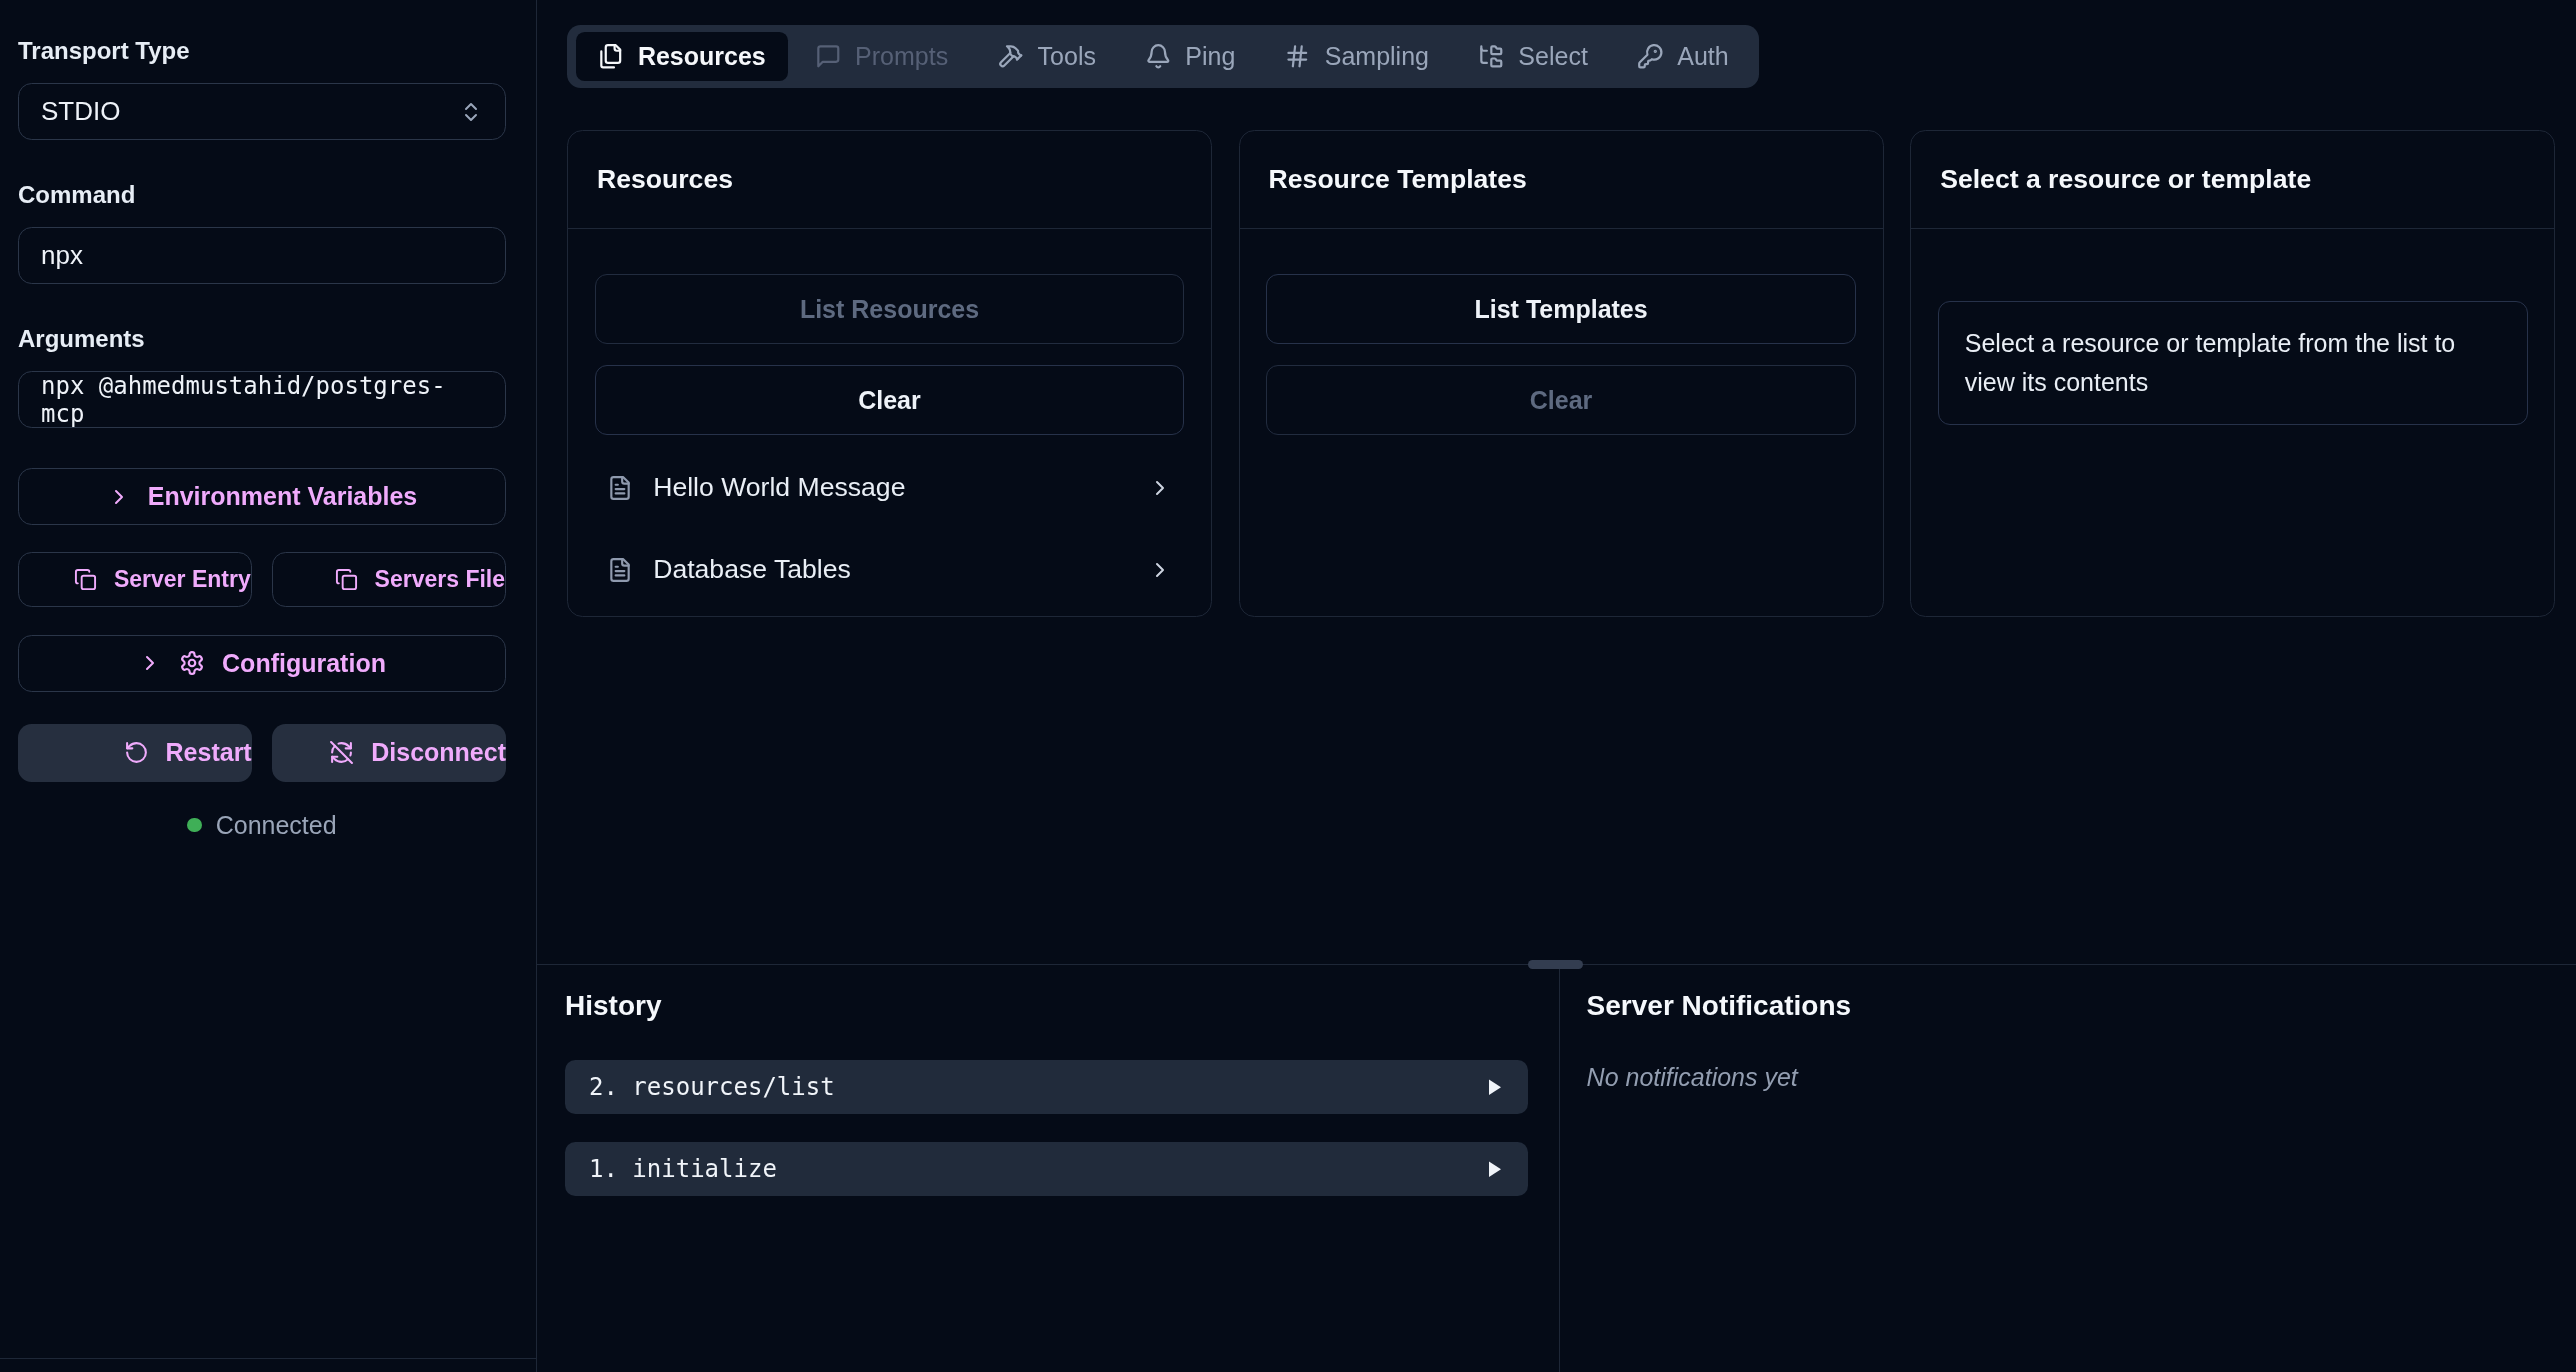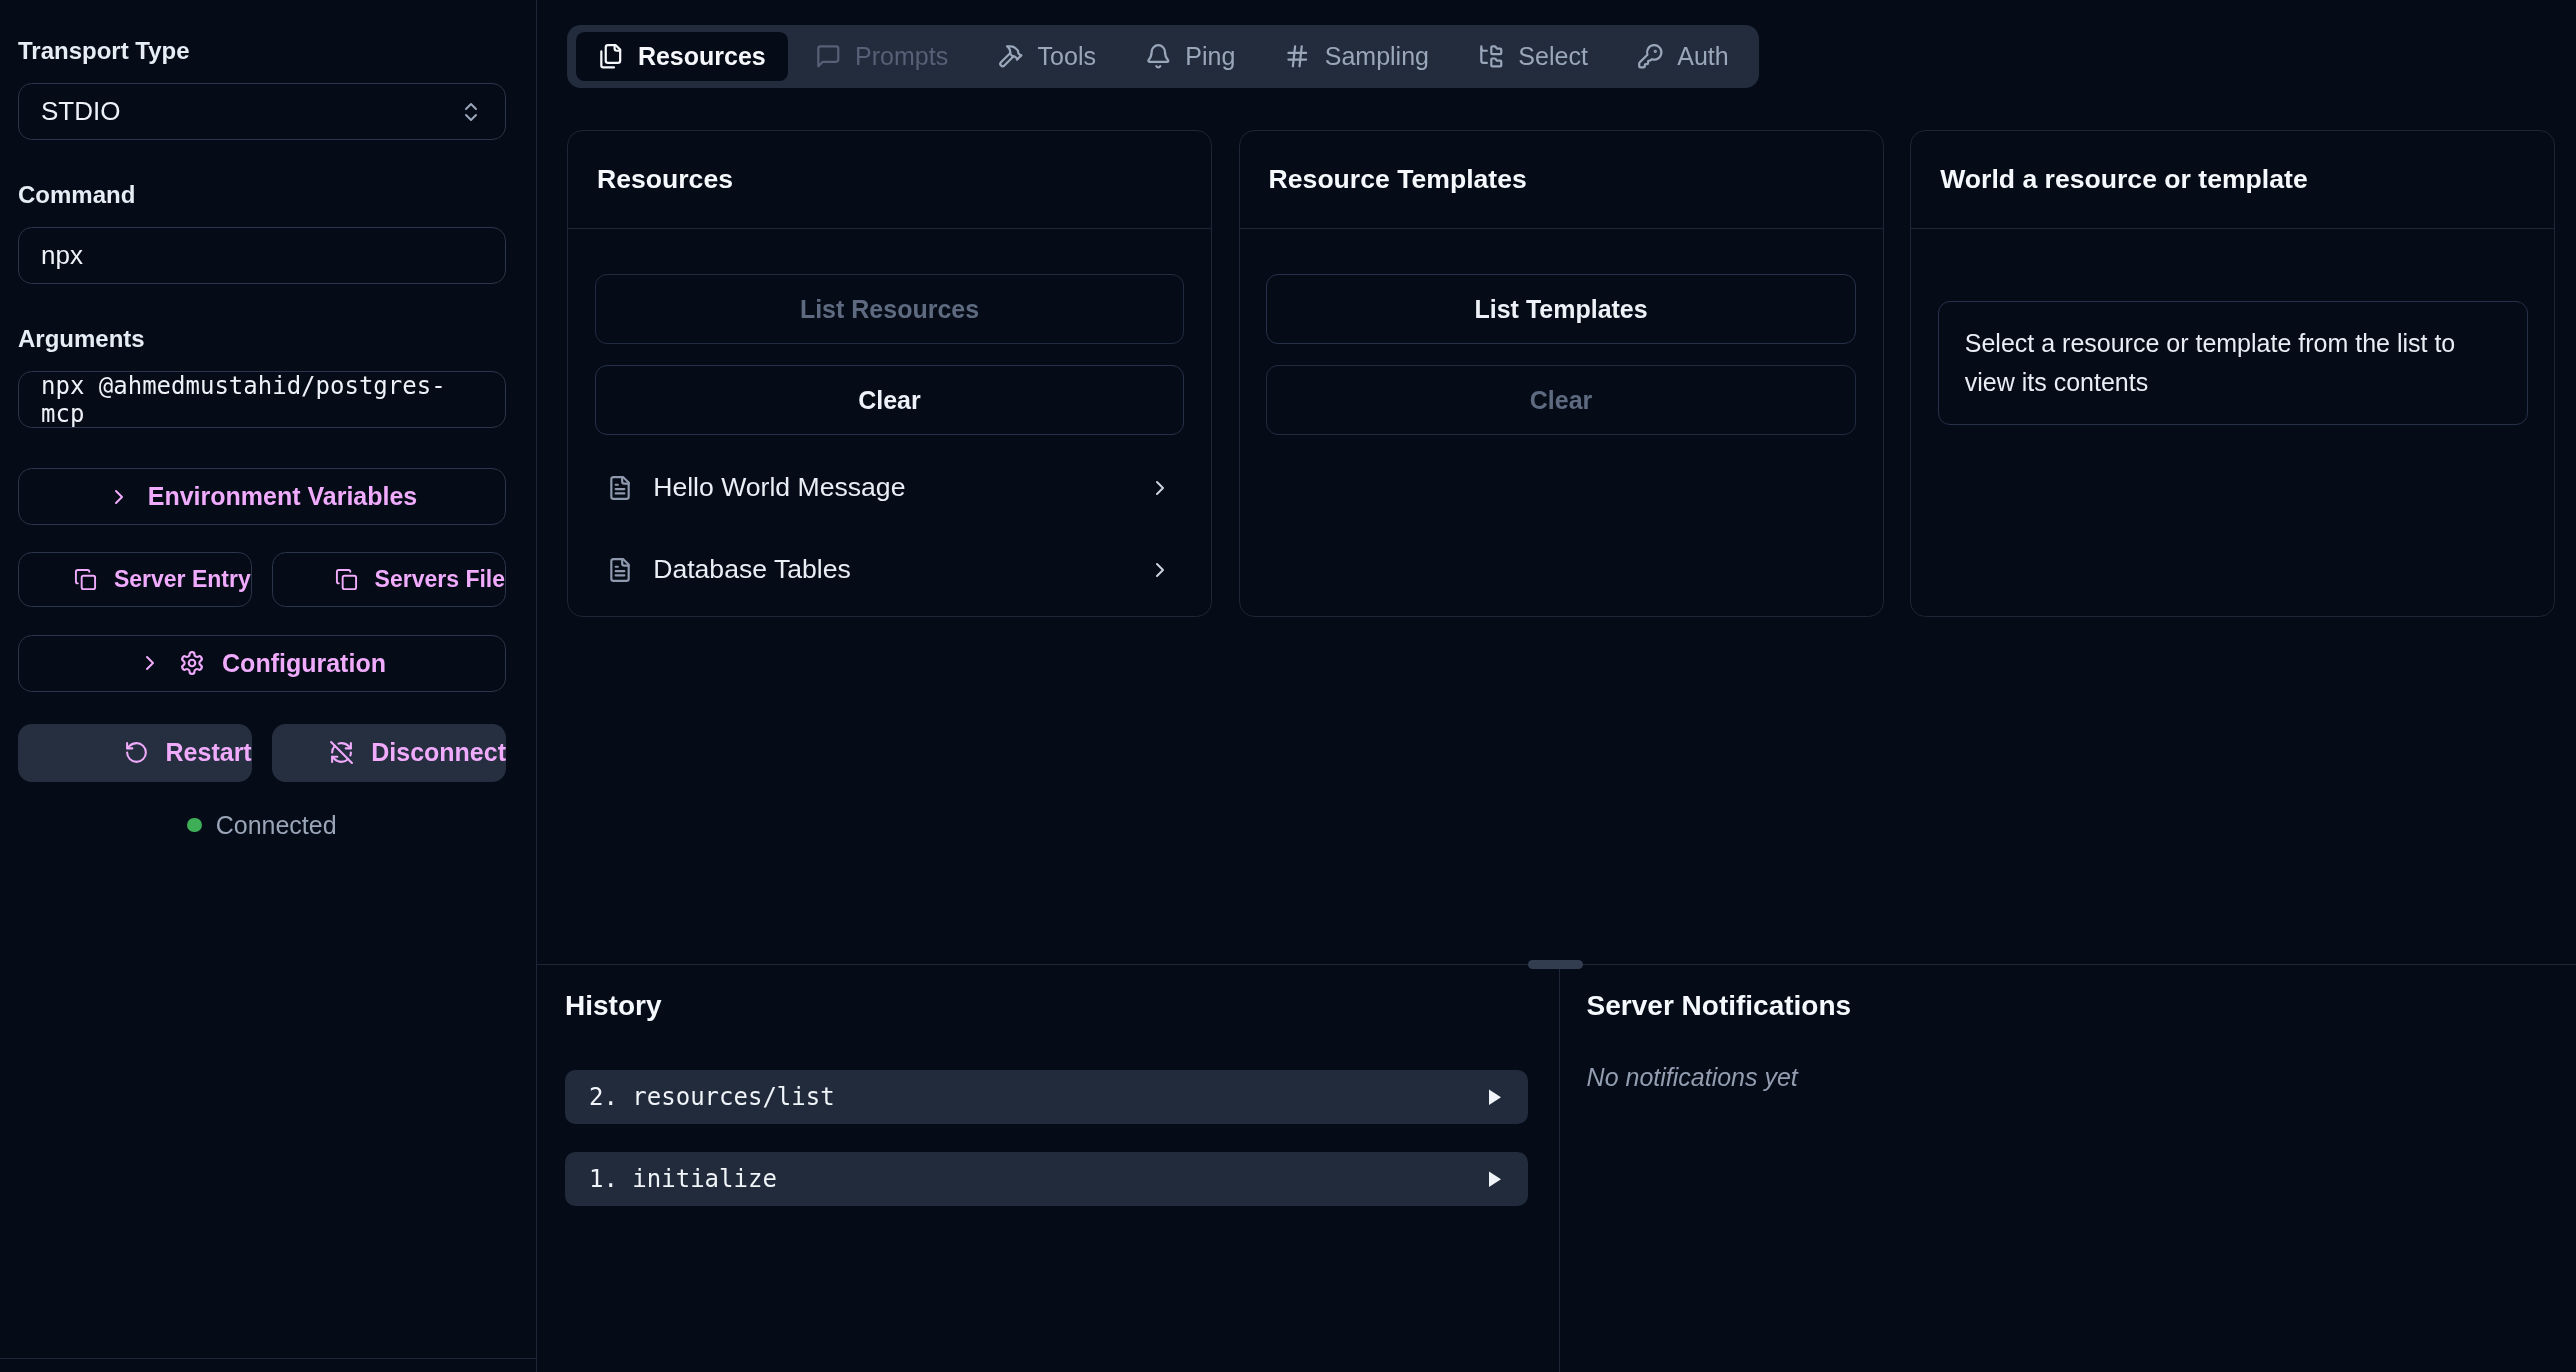--- a/index.html
+++ b/index.html
@@ -144,21 +144,21 @@
     border-right:1.7px solid #1e2737;
     padding:22px 31px 0 28px;
   }
   .section-title { font-size:28px; font-weight:700; line-height:38px; color:#f5f8fc; }
   .hist-row {
     margin-top:0; width:100%; height:54px;
     background:#212b3b; border:none; border-radius:10.3px;
     display:flex; align-items:center;
     padding:0 24px; cursor:pointer; color:#f0f4f9;
   }
-  .hist-row:first-of-type { margin-top:45px; }
+  .hist-row:first-of-type { margin-top:35px; }
   .hist-row + .hist-row { margin-top:28px; }
   .hist-row .mono { flex:1; text-align:left; font-size:24px; }
   .hist-row .play { color:#f0f4f9; display:inline-flex; }
   .notifications { flex:1; padding:22px 0 0 26.6px; }
   .notif-empty { margin-top:38px; font-style:italic; color:#939eb1; font-size:25px; }
 </style>
 </head>
 <body>
 
 <div class="app">
@@ -399,21 +399,21 @@
             <h2>Resource Templates</h2>
           </div>
           <div class="panel-body">
             <button class="pbtn">List Templates</button>
             <button class="pbtn disabled">Clear</button>
           </div>
         </section>
 
         <section class="panel">
           <div class="panel-header">
-            <h2>World a resource or template</h2>
+            <h2>Select a resource or template</h2>
           </div>
           <div class="panel-body">
             <div class="placeholder-box">Select a resource or template from the list to view its contents</div>
           </div>
         </section>
       </div>
     </div>
 
     <div class="bottom">
       <div class="drag-handle"></div>

